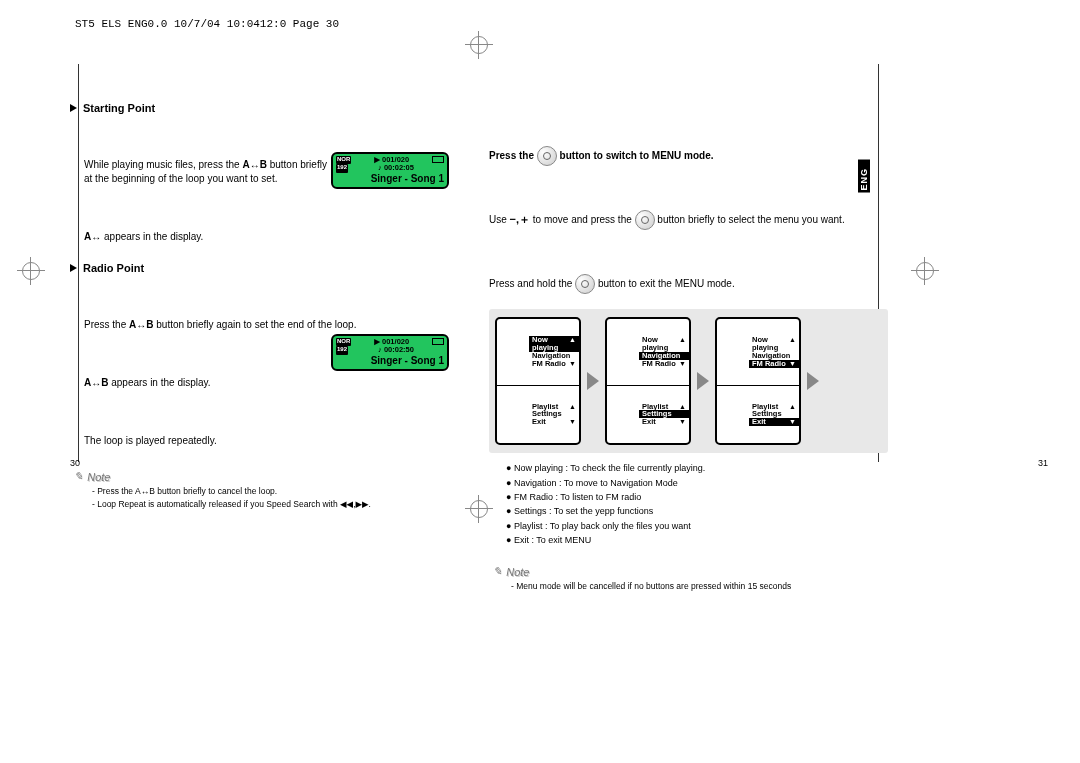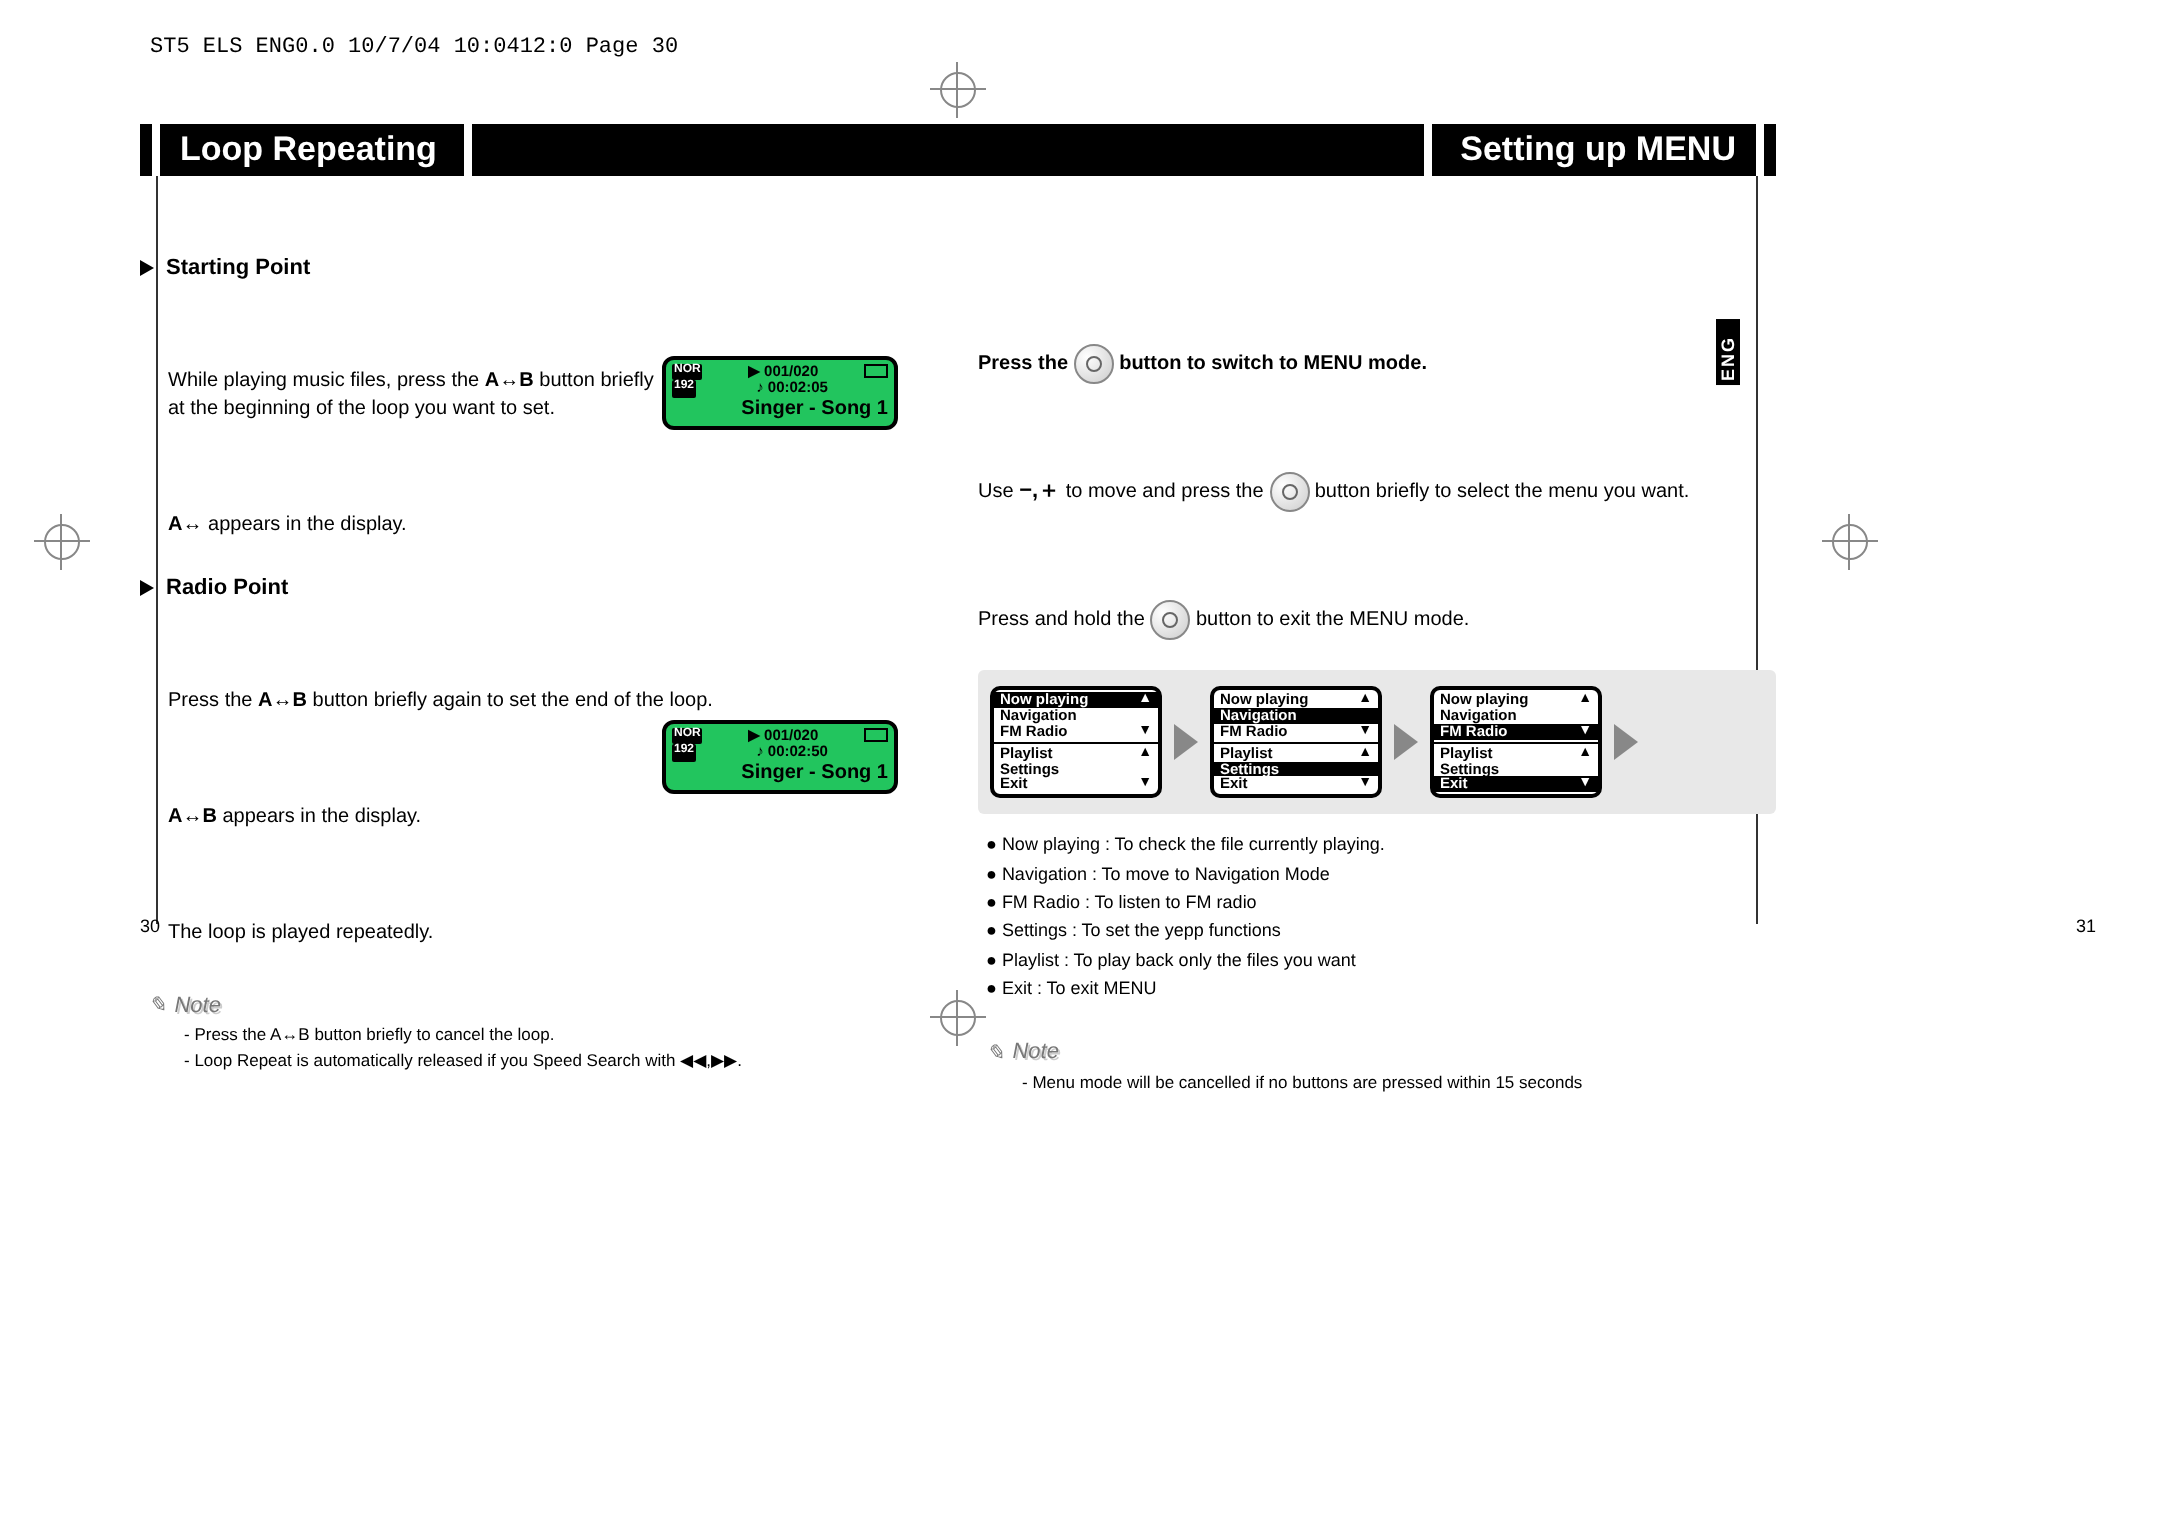--- a/index.html
+++ b/index.html
@@ -157,33 +157,33 @@
   }
   .mini-screen{
     border:2px solid #000;
     border-radius:5px;
     background:#fff;
     font-size:7.5px;
     font-weight:bold;
     width:82px;
     line-height:1.05;
   }
-  .mini-screen .grp{margin:1px 0;}
+  .mini-screen .grp{margin:17px 0;padding-left:32px;}
   .mini-screen .item{display:flex;justify-content:space-between;padding:0 3px;}
   .mini-screen .hl{background:#000;color:#fff;}
   .mini-screen hr{border:none;border-top:1px solid #000;margin:1px 0;}
   .arrow-big{
     width:0;height:0;border-top:9px solid transparent;border-bottom:9px solid transparent;border-left:12px solid #888;
   }
   .upd{font-size:7px;}
 
   .bullets{
     font-size:9px;
     line-height:1.6;
-    margin-left:4px;
+    margin-left:17px;
   }
   .bullets .b::before{content:"● ";}
 
   .page-num{
     position:absolute;
     top:458px;
     font-size:9px;
   }
   .pn-left{left:70px;}
   .pn-right{right:32px;}
@@ -206,31 +206,20 @@
 <div class="crop-circle cc-top"></div>
 <div class="crop-circle cc-bottom"></div>
 <div class="crop-circle cc-left"></div>
 <div class="crop-circle cc-right"></div>
 
 <div class="sr-left side-rule"></div>
 <div class="sr-right side-rule"></div>
 
 <div class="content-area">
 
-  <div class="bar-row">
-    <div class="bar-black seg-l-cap"></div>
-    <div class="bar-gap"></div>
-    <div class="bar-black seg-title-l">Loop Repeating</div>
-    <div class="bar-gap"></div>
-    <div class="bar-black seg-mid"></div>
-    <div class="bar-gap"></div>
-    <div class="bar-black seg-title-r">Setting up MENU</div>
-    <div class="bar-gap"></div>
-    <div class="bar-black seg-r-cap"></div>
-  </div>
 
   <div class="two-col">
 
     <div class="col col-left">
       <div class="sec-head">
         <span class="tri"></span>
         <span>Starting Point</span>
       </div>
       <div>
         <div class="screen-wrap">

